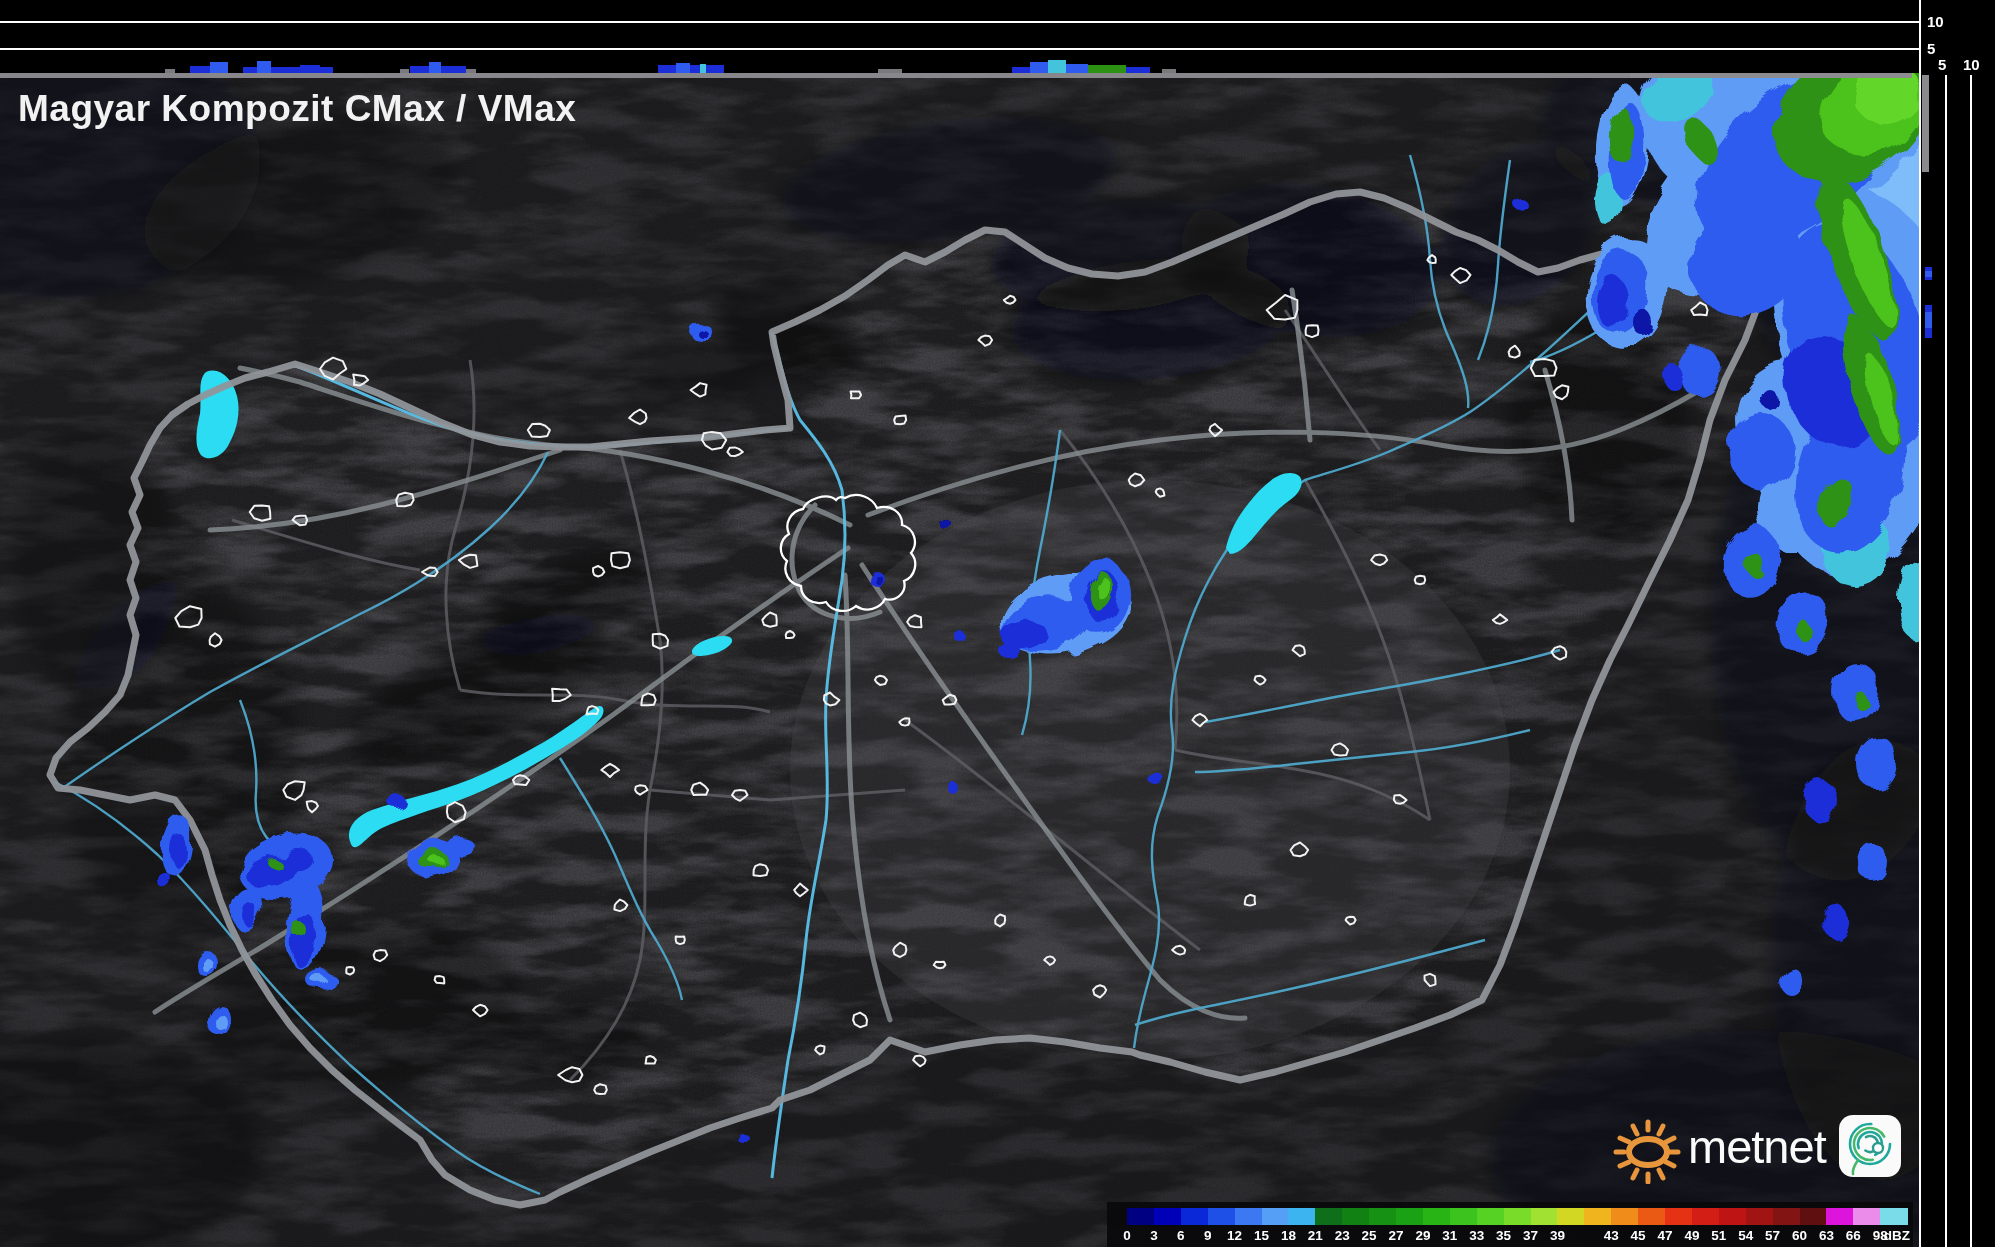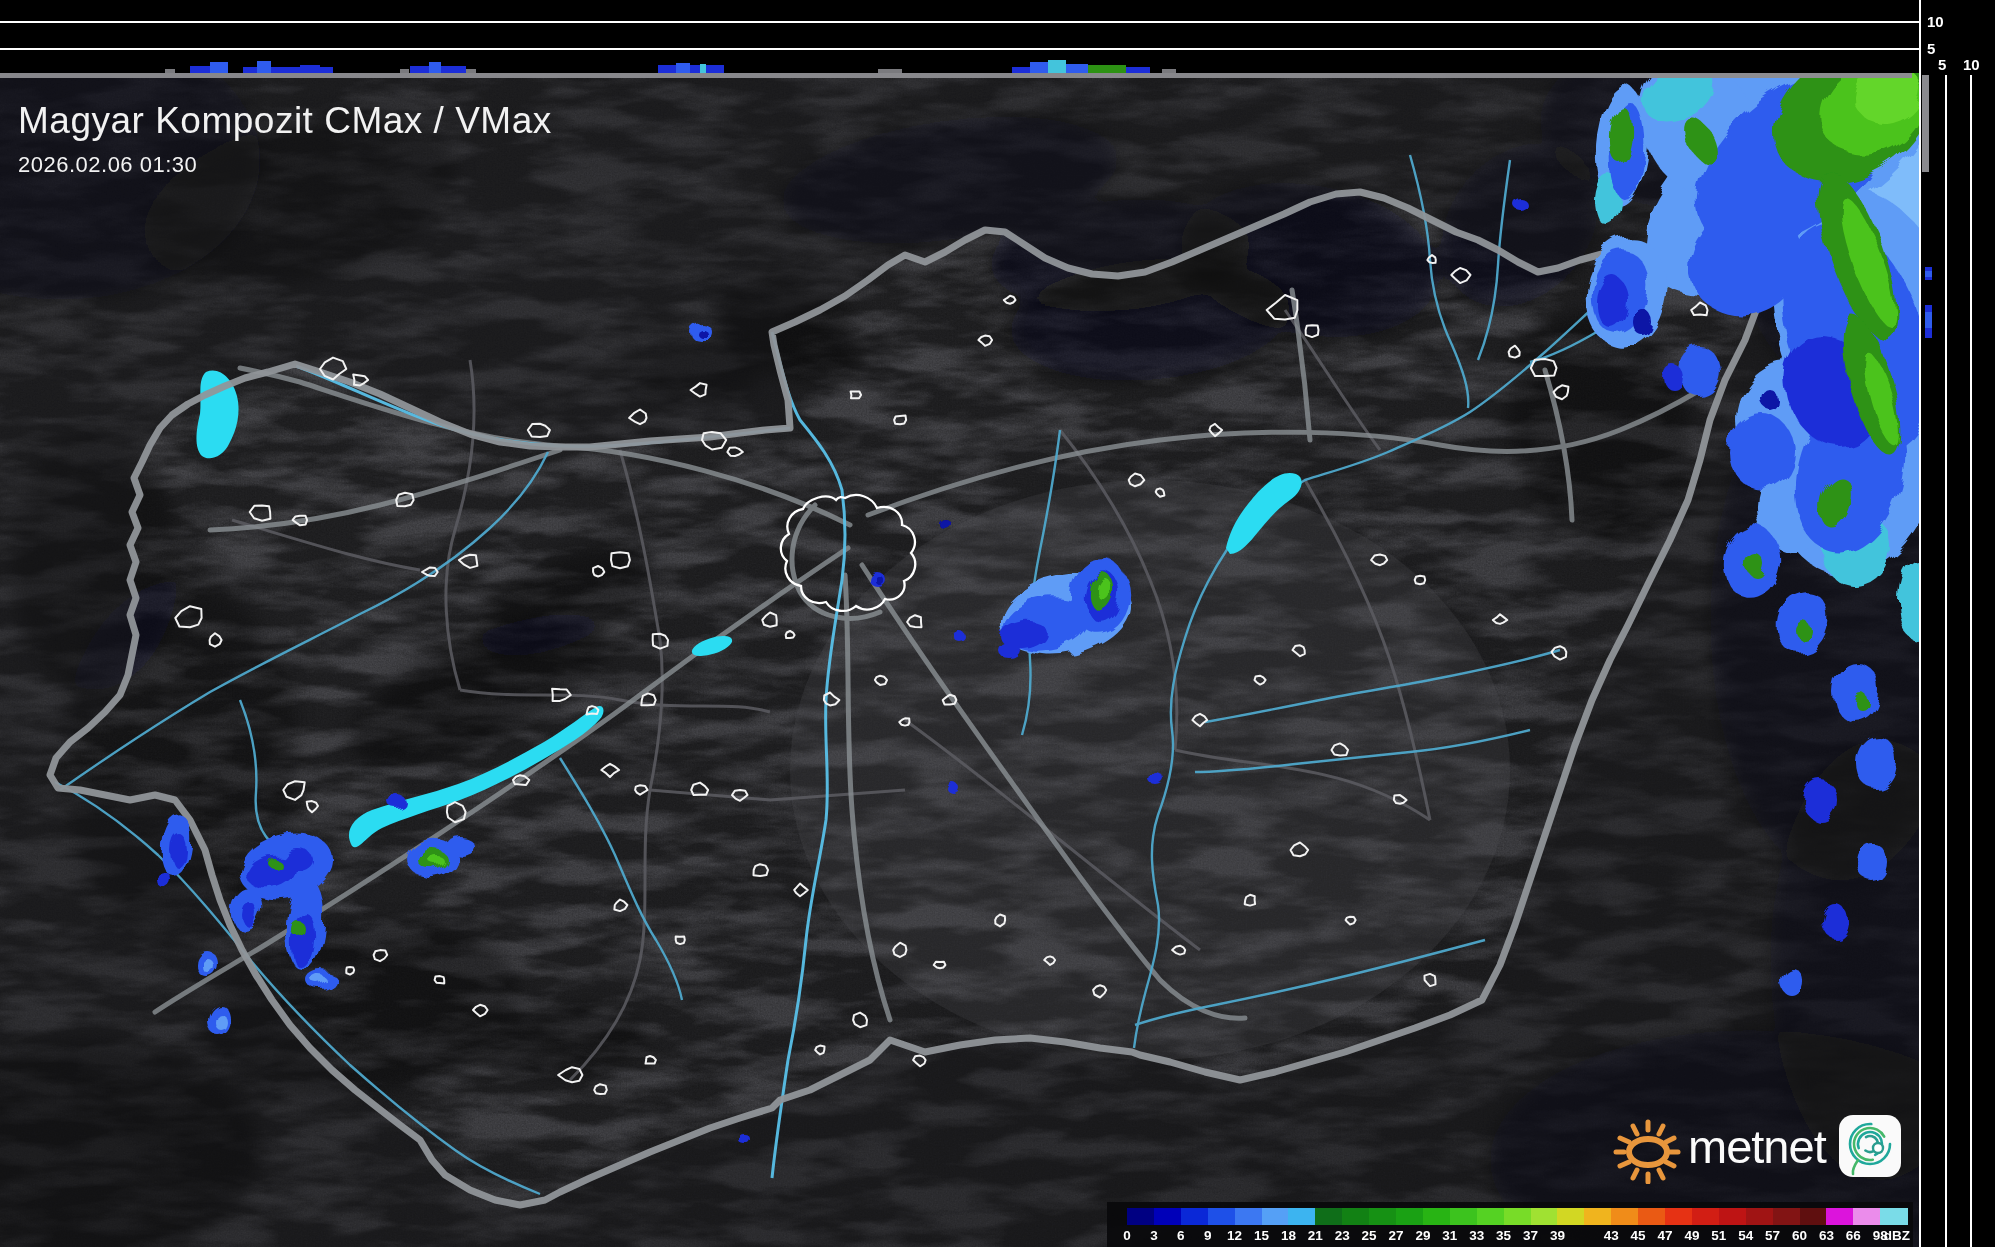--- a/index.html
+++ b/index.html
@@ -1,20 +1,20 @@
 <!DOCTYPE html>
 <html><head>
 <meta charset="utf-8">
 <style>
   html,body{margin:0;padding:0;background:#000;width:1995px;height:1247px;overflow:hidden;
             font-family:"Liberation Sans","DejaVu Sans",sans-serif;}
   .stage{position:relative;width:1995px;height:1247px;background:#000;}
   
   .title-block{position:absolute;left:18px;top:88px;color:#f2f2f2;z-index:40;}
-  .title-main{font-size:37px;font-weight:400;letter-spacing:0.5px;margin-top:12px;}
+  .title-main{font-size:37px;font-weight:700;letter-spacing:0.5px;}
   .title-time{font-size:22px;font-weight:400;margin-top:10px;letter-spacing:0.5px;}
   
   .top-strip{position:absolute;left:0;top:0;width:1920px;height:73px;background:#000;z-index:30;}
   .top-grid{position:absolute;left:0;width:1920px;height:2px;background:#fff;}
   .corner{position:absolute;left:1921px;top:0;width:74px;height:73px;background:#000;z-index:31;}
   .right-panel{position:absolute;left:1921px;top:0;width:74px;height:1247px;background:#000;z-index:29;}
   .panel-border{position:absolute;left:1919px;top:0;width:2px;height:1247px;background:#fff;z-index:33;}
   .right-grid{position:absolute;top:75px;width:2px;height:1172px;background:#fff;}
   .axis-label{position:absolute;color:#fff;font-size:15px;font-weight:bold;z-index:34;}
   .map-topbar{position:absolute;left:0;top:73px;width:1912px;height:5px;background:#8d8d91;z-index:28;opacity:.95;}
@@ -385,21 +385,20 @@
         <div class="axis-label" style="left: 6px; top: 40px;">5</div>
       </div>
   </div>
   <div id="right-axis-labels">
       <div class="axis-label" style="left: 1938px; top: 56px; z-index: 35;">5</div>
       <div class="axis-label" style="left: 1963px; top: 56px; z-index: 35;">10</div>
     </div>
 
   <div class="title-block">
     <div class="title-main">Magyar Kompozit CMax / VMax</div>
-    <div class="title-time">2026.02.06 01:30</div>
   </div>
 
   <div class="legend">
     <div id="legend-cells">
         <div class="legend-cell" style="left: 20px; width: 27.4px; background: rgb(0, 0, 130);"></div>
         <div class="legend-cell" style="left: 46.9px; width: 27.4px; background: rgb(0, 0, 185);"></div>
         <div class="legend-cell" style="left: 73.8px; width: 27.4px; background: rgb(10, 40, 215);"></div>
         <div class="legend-cell" style="left: 100.7px; width: 27.4px; background: rgb(30, 80, 232);"></div>
         <div class="legend-cell" style="left: 127.6px; width: 27.4px; background: rgb(60, 120, 242);"></div>
         <div class="legend-cell" style="left: 154.5px; width: 27.4px; background: rgb(85, 160, 246);"></div>

